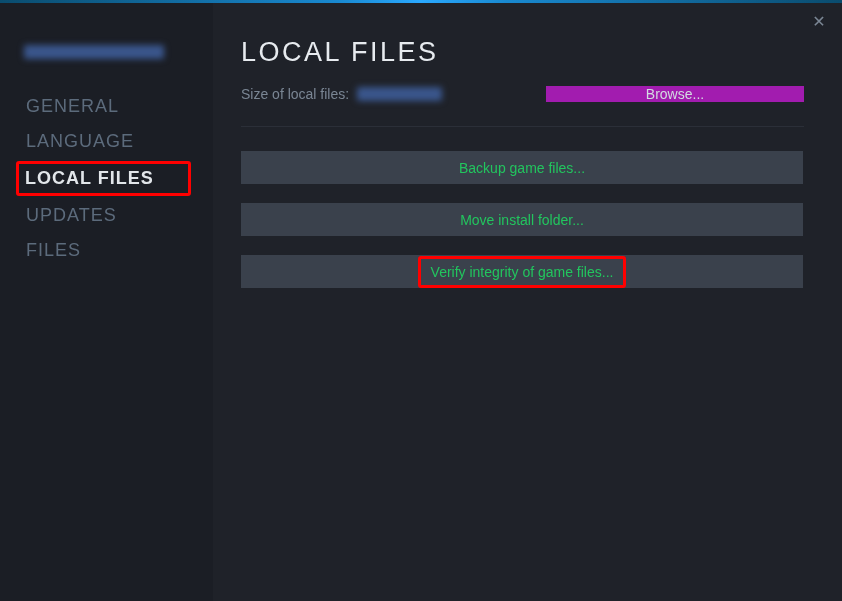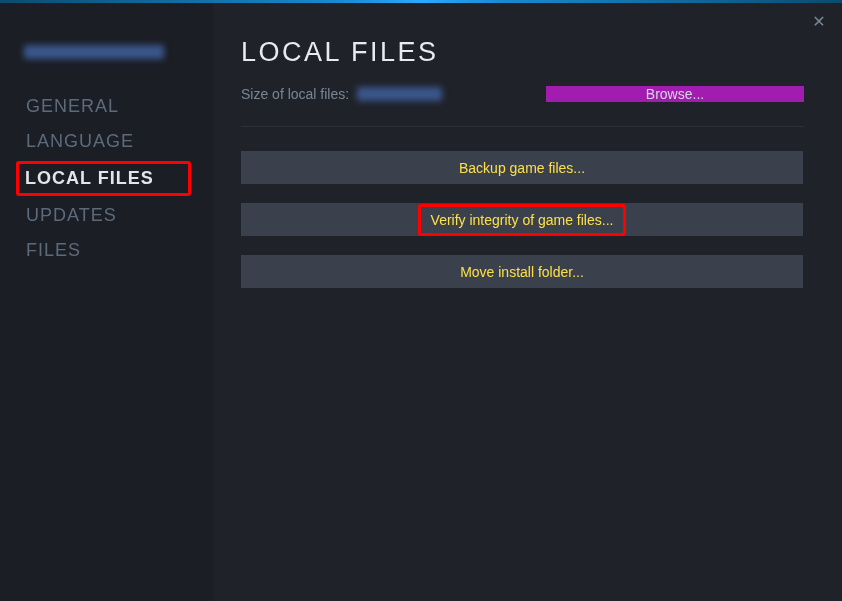--- a/index.html
+++ b/index.html
@@ -114,21 +114,21 @@
     }
     .divider {
       height: 1px;
       background: #2b2f38;
       margin: 0 0 24px 0;
     }
     .action-button {
       width: 562px;
       height: 33px;
       background: #3a414c;
-      color: #fde047;
+      color: #22c55e;
       font-size: 14px;
       border: none;
       cursor: pointer;
       display: flex;
       align-items: center;
       justify-content: center;
       margin-bottom: 19px;
       position: relative;
     }
     .action-button:last-of-type { margin-bottom: 0; }
@@ -168,22 +168,22 @@
       </button>
     </div>
 
     <div class="divider"></div>
 
     <button class="action-button">
       <span>Backup game files...</span>
     </button>
 
     <button class="action-button">
+      <span>Move install folder...</span>
+    </button>
+
+    <button class="action-button">
       <span class="button-text-highlight">
         <span>Verify integrity of game files...</span>
       </span>
-    </button>
-
-    <button class="action-button">
-      <span>Move install folder...</span>
     </button>
   </div>
 </div>
 
 </body></html>

